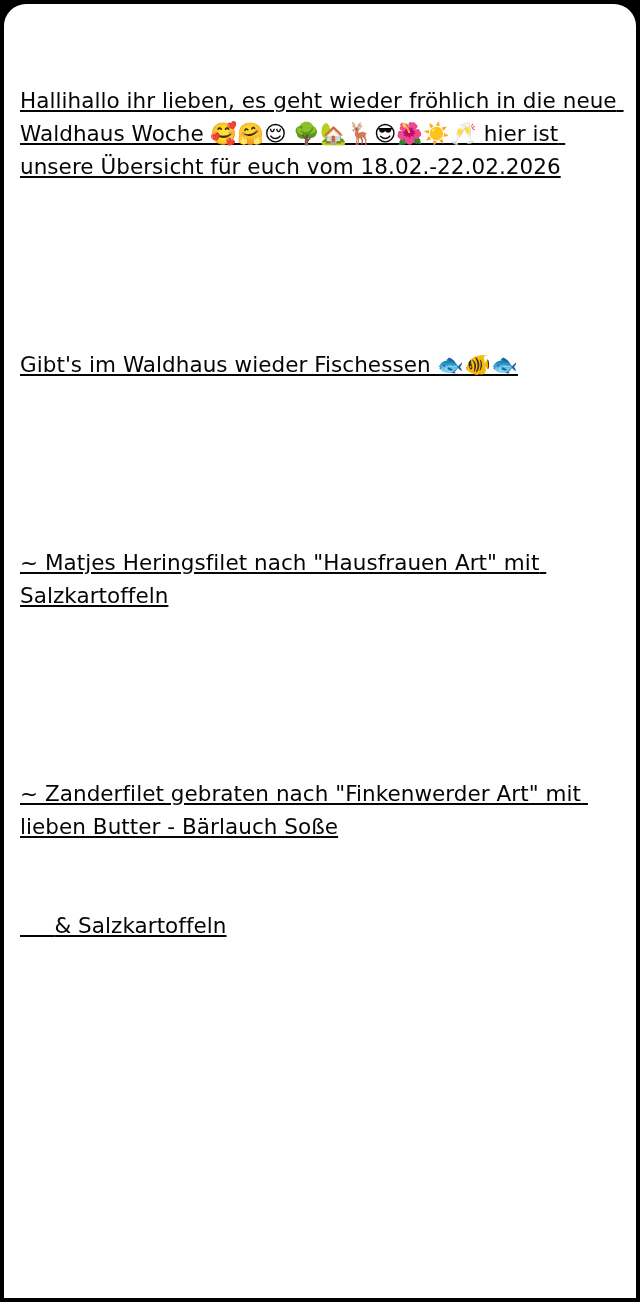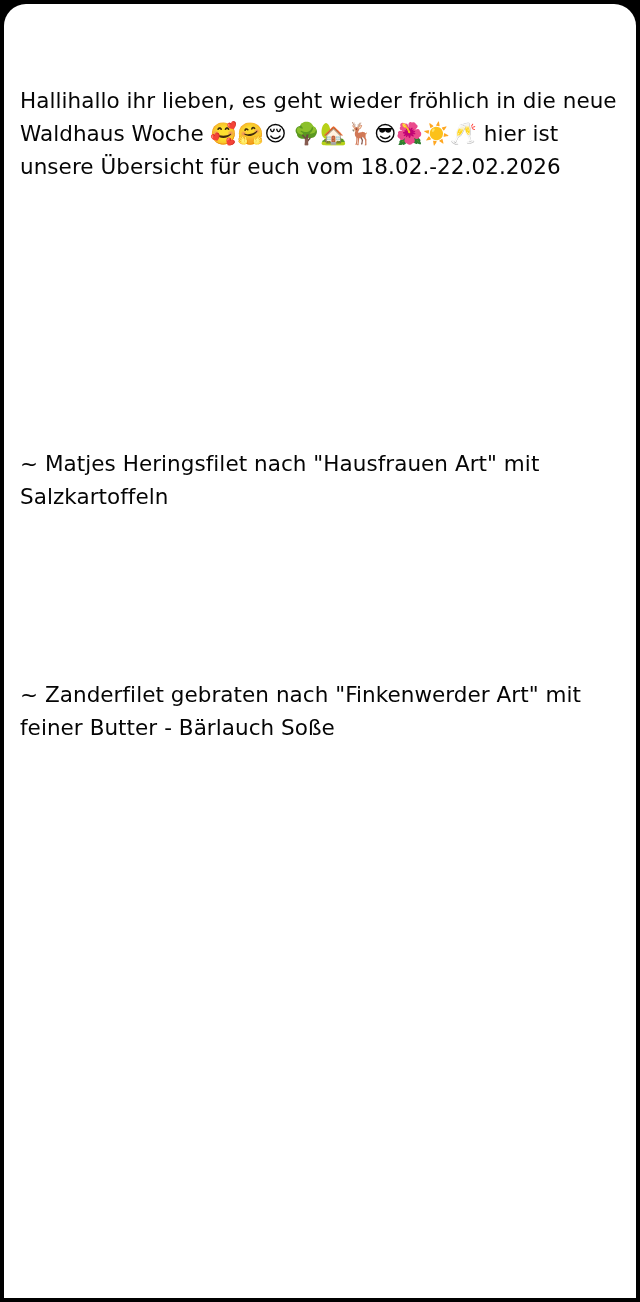--- a/index.html
+++ b/index.html
@@ -36,37 +36,40 @@
     font-size: 21.5px;
     line-height: 33px;
     color: #050505;
     letter-spacing: 0.05px;
     white-space: pre-wrap;
     word-wrap: break-word;
   }
   .para {
     margin: 0;
     white-space: pre-wrap;
+    text-decoration: underline;
   }
   .blank {
     height: 33px;
   }
 </style>
 </head>
 <body>
 
 <div id="screen">
   <div id="post-card">
     <div id="post-body">
       <div class="para">Hallihallo ihr lieben, es geht wieder fröhlich in die neue Waldhaus Woche 🥰🤗😌 🌳🏡🦌😎🌺☀️🥂 hier ist unsere Übersicht für euch vom 18.02.-22.02.2026</div>
       <div class="blank"></div>
+      <div class="para">Gibt's im Waldhaus wieder Fischessen 🐟🐠🐟</div>
       <div class="blank"></div>
       <div class="para">~ Matjes Heringsfilet nach "Hausfrauen Art" mit Salzkartoffeln</div>
       <div class="blank"></div>
-      <div class="para">~ Zanderfilet gebraten nach "Finkenwerder Art" mit feiner Butter - Bärlauch Soße</div>
+      <div class="para">~ Zanderfilet gebraten nach "Finkenwerder Art" mit lieben Butter - Bärlauch Soße</div>
+      <div class="para">     &amp; Salzkartoffeln</div>
       <div class="blank"></div>
       
       
       
       
       
       
       
       
       

